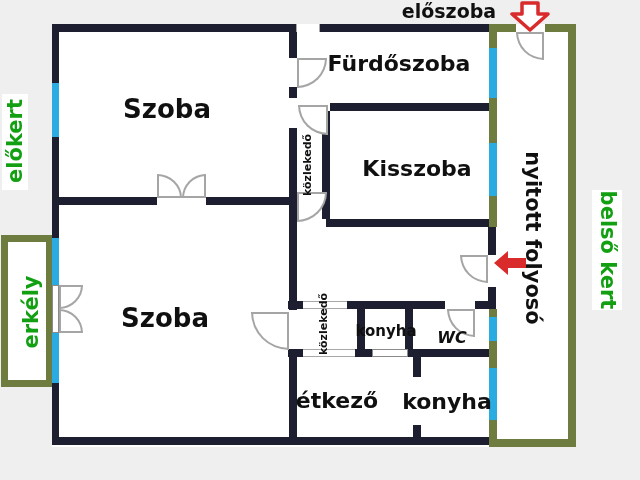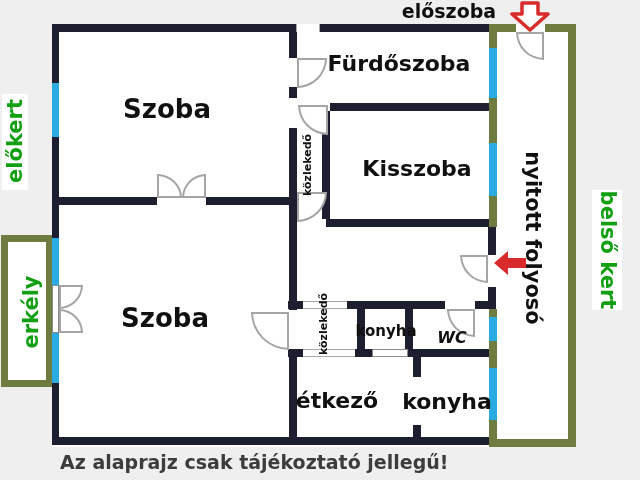--- a/index.html
+++ b/index.html
@@ -126,15 +126,14 @@
   <div class="lbl" style="left:165px;top:318px;font-size:26px;">Szoba</div>
   <div class="lbl rotccw" style="left:323px;top:324px;font-size:11px;">közlekedő</div>
   <div class="lbl" style="left:386px;top:331px;font-size:15px;">konyha</div>
   <div class="lbl" style="left:452px;top:338px;font-size:16px;font-style:italic;">WC</div>
   <div class="lbl" style="left:337px;top:401px;font-size:22px;">étkező</div>
   <div class="lbl" style="left:447px;top:402px;font-size:22px;">konyha</div>
   <div class="lbl rotcw" style="left:532px;top:238px;font-size:21px;">nyitott folyosó</div>
   <div class="lbl rotccw green" style="left:15px;top:141px;font-size:21px;">előkert</div>
   <div class="lbl rotccw green" style="left:31px;top:312px;font-size:21px;">erkély</div>
   <div class="lbl rotcw green" style="left:607px;top:250px;font-size:21px;">belső kert</div>
-  <div class="disclaimer" style="left:60px;top:451px;font-size:19px;">Az alaprajz csak tájékoztató jellegű!</div>
 
 </div>
 
 </body></html>

